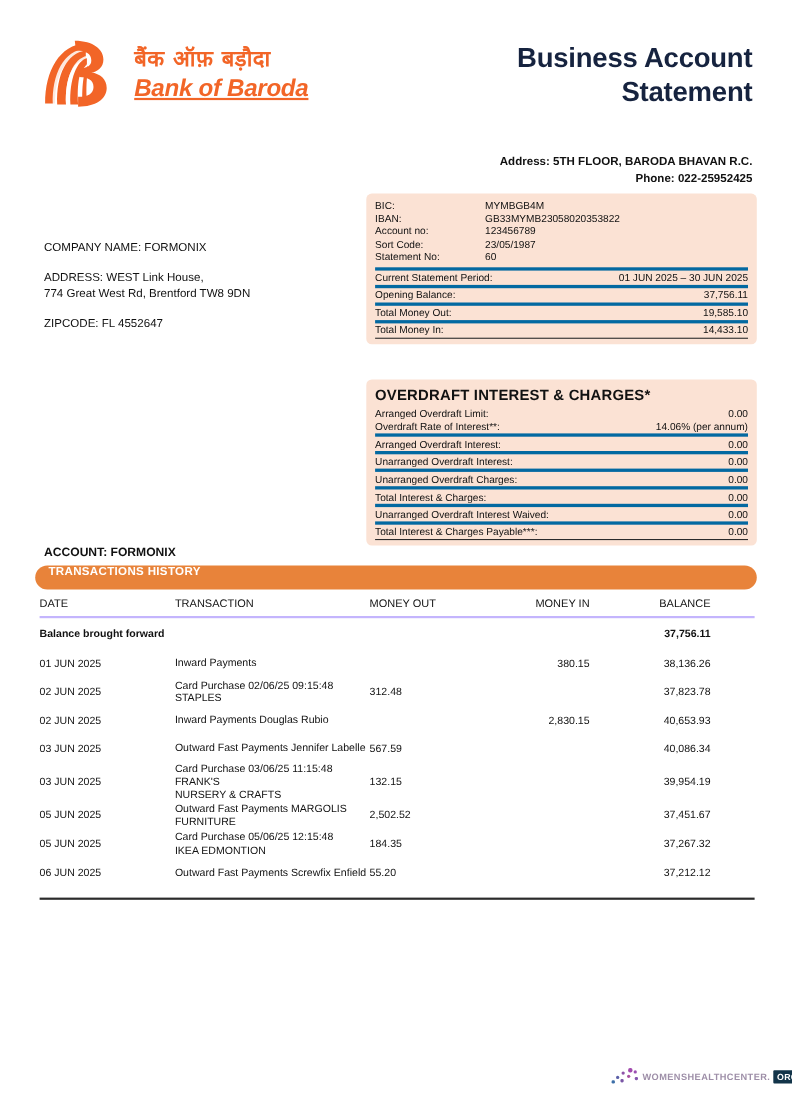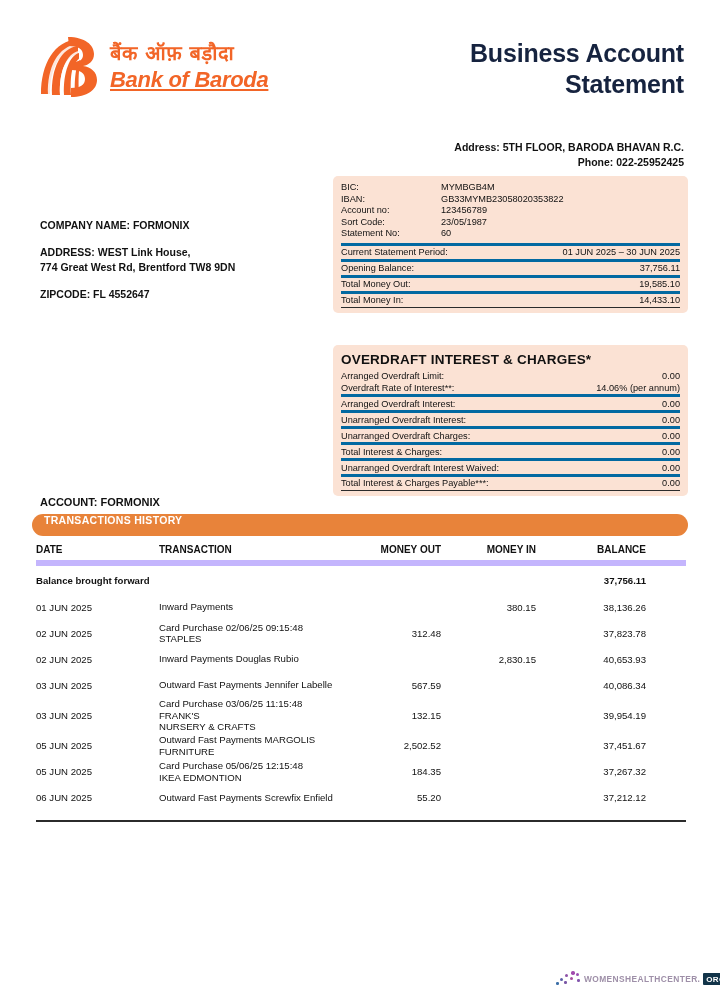--- a/index.html
+++ b/index.html
@@ -11,21 +11,21 @@
     position:relative;
     overflow:hidden;
   }
   .page { position:absolute; inset:0; }
 
   
   .header { position:absolute; left:0; top:0; width:720px; height:130px; }
 
   .logo-block { position:absolute; left:38px; top:34px; display:flex; align-items:center; }
   .logo-mark { width:68px; height:66px; position:relative; flex:0 0 auto; }
-  .logo-text { margin-left:4px; }
+  .logo-text { margin-left:16px; }
   .logo-hindi {
     font-family:"DejaVu Sans", sans-serif;
     font-size:20px; font-weight:700; color:#F26527;
     letter-spacing:.5px; line-height:26px; white-space:nowrap;
   }
   .logo-english {
     font-family:"Liberation Sans", sans-serif;
     font-size:22px; font-weight:700; font-style:italic; color:#F26527;
     line-height:28px; letter-spacing:-.3px; white-space:nowrap;text-decoration:underline;
   }
@@ -34,21 +34,21 @@
   .doc-title {
     font-size:25px; font-weight:700; color:#16233F;
     line-height:31px; letter-spacing:-.2px;
   }
 
   .contact-block { position:absolute; right:36px; top:140px; width:400px; text-align:right; }
   .contact-line { font-size:10.5px; font-weight:700; color:#111; line-height:15px; }
 
   
   .company { position:absolute; left:40px; top:218px; width:280px; }
-  .company-line { font-size:10.5px; font-weight:700; color:#111; line-height:15px; }
+  .company-line { font-size:10.5px; font-weight:400; color:#111; line-height:15px; }
   .company-gap { height:12px; }
 
   
   .sumbox {
     position:absolute; background:#FBE2D4;
     border-radius:5px; padding:6px 8px 5px 8px;
   }
   #account-summary { left:333px; top:176px; width:355px; }
   #overdraft-box   { left:333px; top:345px; width:355px; }
 
@@ -83,26 +83,26 @@
     background:#E8833A; border-radius:11px;
     display:flex; padding-left:12px;
   }
   .orange-bar span {
     color:#fff; font-size:10.5px; font-weight:700; letter-spacing:.3px;
   }
 
   .table { position:absolute; left:36px; top:544px; width:650px; }
   .thead {
     display:flex; align-items:flex-end;
-    font-size:10px; font-weight:700; color:#111;
-    padding-bottom:5px; border-bottom:6px solid #c4b5fd;
+    font-size:10px; font-weight:400; color:#111;
+    padding-bottom:5px; border-bottom:2px solid #c4b5fd;
   }
   .c-date { width:85px; flex:0 0 auto; }
   .c-desc { width:215px; flex:0 0 auto; padding-left:38px; }
-  .c-out  { width:105px; flex:0 0 auto; text-align:right; }
+  .c-out  { width:105px; flex:0 0 auto; }
   .c-in   { width:95px;  flex:0 0 auto; text-align:right; }
   .c-bal  { width:110px; flex:0 0 auto; text-align:right; }
 
   .trow {
     display:flex; align-items:center;
     font-size:9.6px; color:#111; min-height:26px;
   }
   .trow.brought { font-weight:700; min-height:28px; }
   .trow .c-desc { white-space:pre-line; line-height:11.5px; }
   .table-end { border-bottom:2px solid #2b2b2b; margin-top:9px; }

